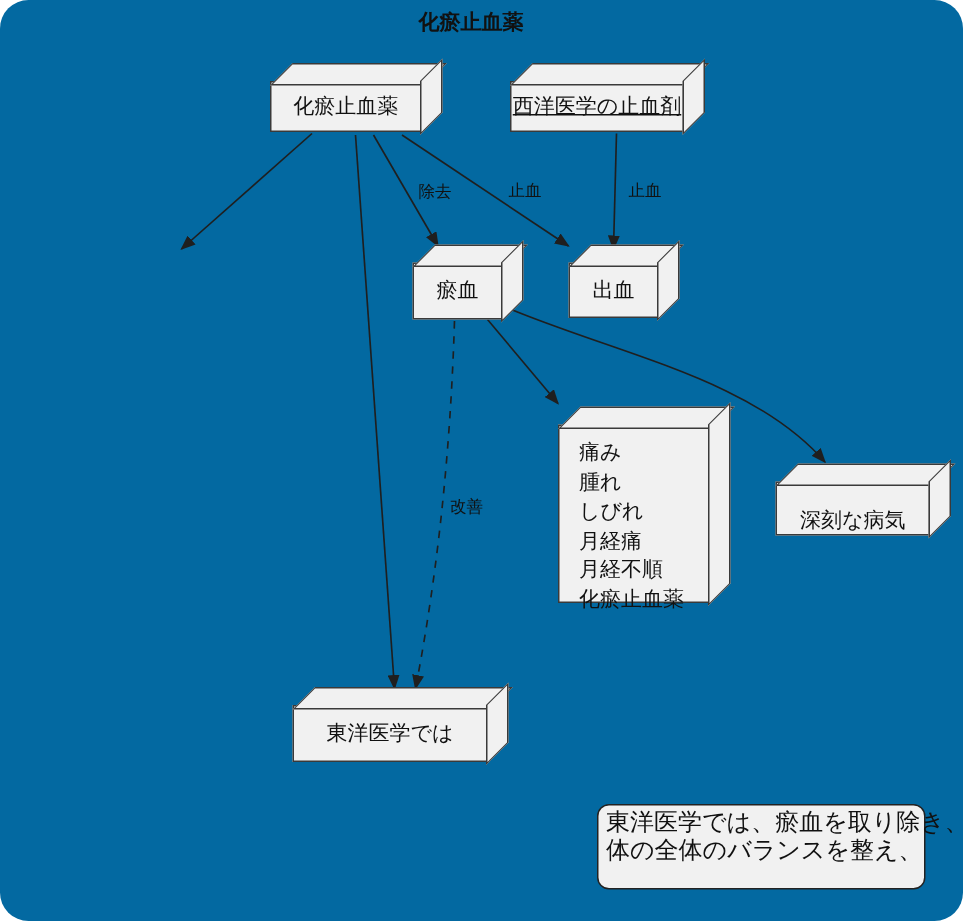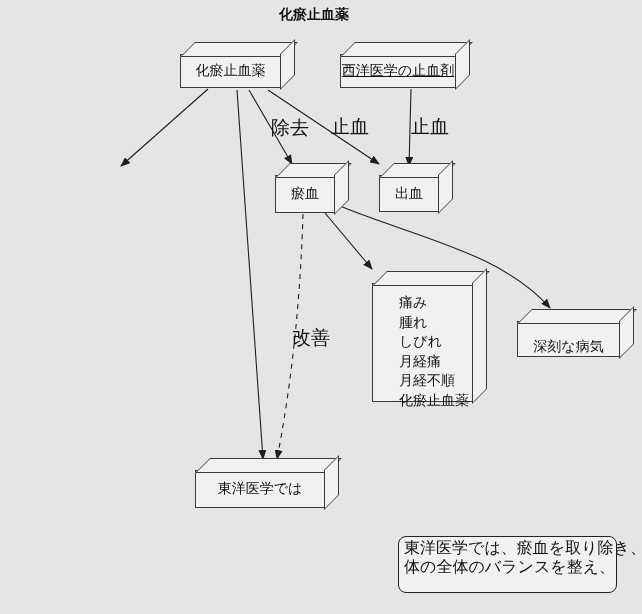--- a/index.html
+++ b/index.html
@@ -5,22 +5,23 @@
   * { margin: 0; padding: 0; box-sizing: border-box; }
   html, body { background: #ffffff; }
   body {
     font-family: "DejaVu Sans", "Liberation Sans", sans-serif;
     color: #111111;
   }
   .canvas {
     position: relative;
     width: 642px;
     height: 614px;
-    background: #e5e5e5;
+    background: #0369a1;
     overflow: hidden;
+    border-radius: 19px;
   }
   .diagram-title {
     position: absolute;
     left: 314px;
     top: 15px;
     transform: translate(-50%, -50%);
     font-size: 14px;
     font-weight: bold;
     white-space: nowrap;
   }
@@ -62,28 +63,28 @@
     height: calc(100% + 2px);
     background: #f1f1f1;
     border: 1px solid #3a3a3a;
     transform: skewY(-45deg);
     transform-origin: 0 0;
   }
   .box-list {
     flex-direction: column;
     align-items: flex-start;
     justify-content: flex-start;
-    padding: 9px 6px 0 26px;
+    padding: 9px 6px 0 13px;
     line-height: 19.5px;
     font-family: Liberation Serif, serif;
   }
   .edge-label {
     position: absolute;
     transform: translate(-50%, -50%);
-    font-size: 19px;
+    font-size: 11px;
     white-space: nowrap;
     z-index: 3;
     text-align: center;
   }
   .note-box {
     position: absolute;
     left: 398px;
     top: 536px;
     width: 219px;
     height: 57px;

